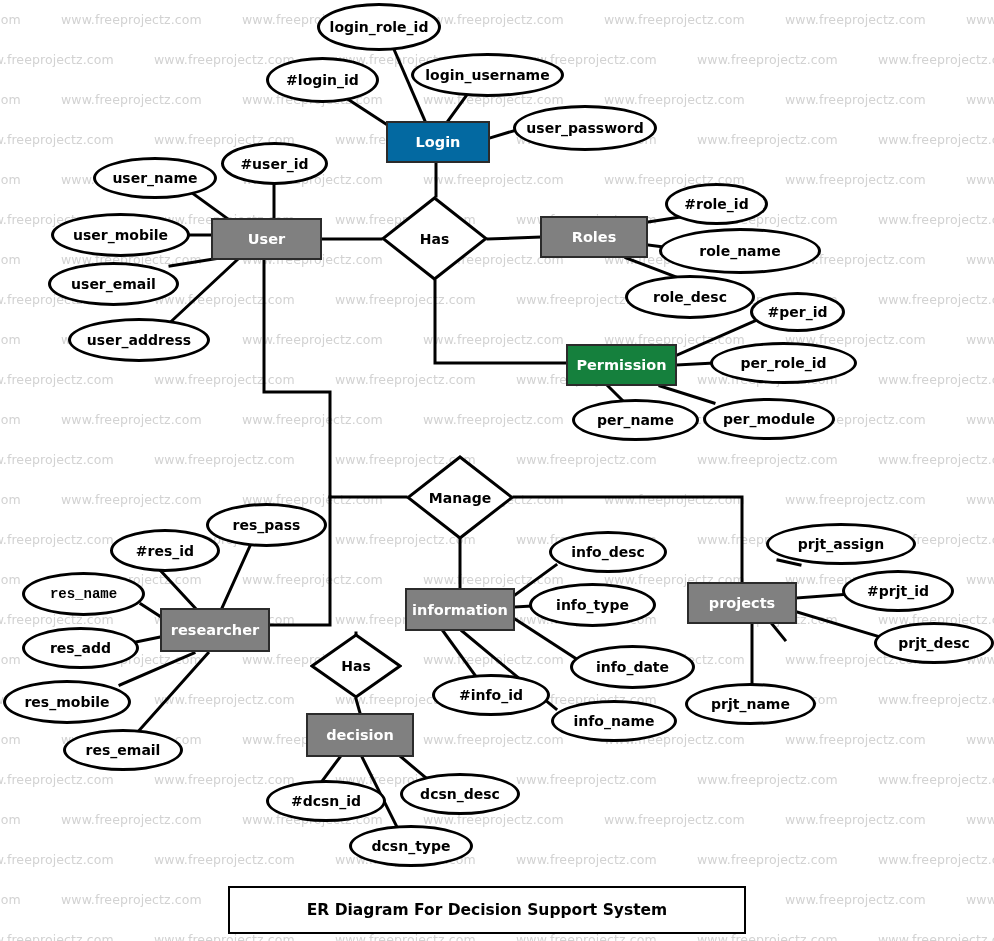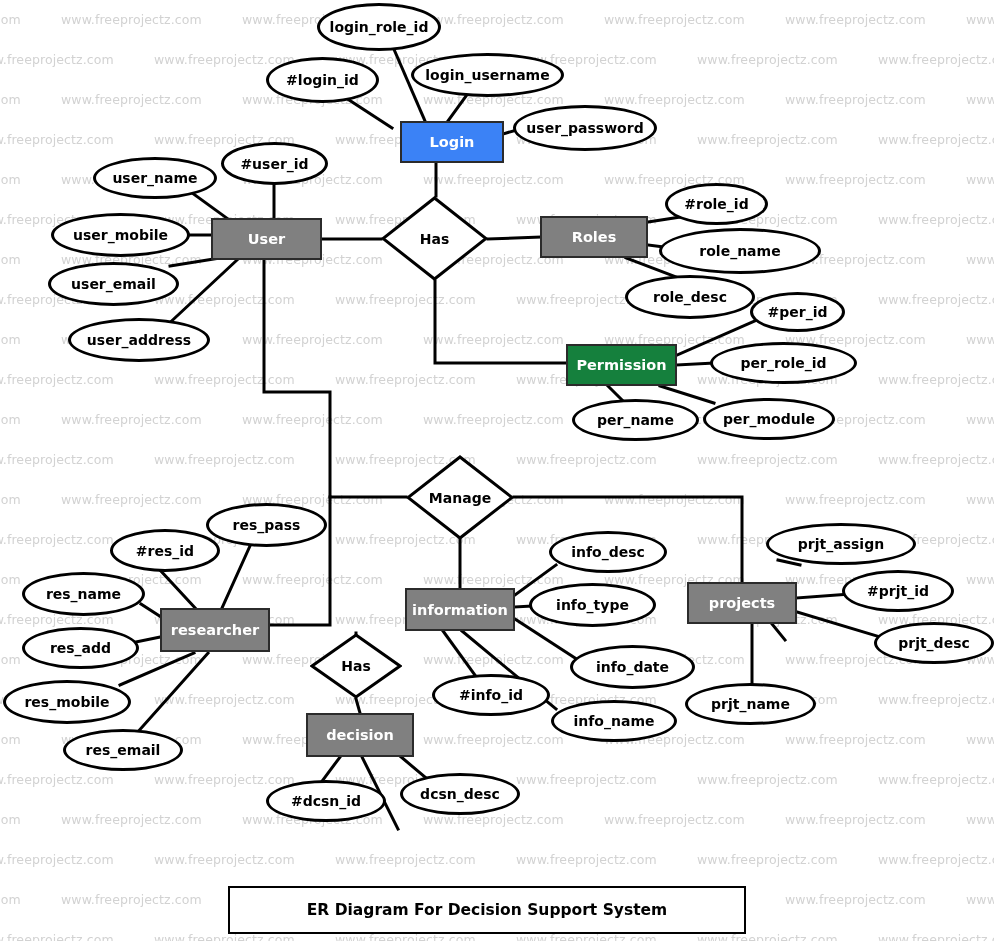--- a/index.html
+++ b/index.html
@@ -349,54 +349,55 @@
       <div class="attribute" style="left: 68px; top: 318px; width: 142px; height: 44px;">user_address</div>
       <div class="attribute" style="left: 665px; top: 183px; width: 103px; height: 42px;">#role_id</div>
       <div class="attribute" style="left: 659px; top: 228px; width: 162px; height: 46px;">role_name</div>
       <div class="attribute" style="left: 625px; top: 275px; width: 130px; height: 44px;">role_desc</div>
       <div class="attribute" style="left: 750px; top: 292px; width: 95px; height: 40px;">#per_id</div>
       <div class="attribute" style="left: 710px; top: 342px; width: 147px; height: 42px;">per_role_id</div>
       <div class="attribute" style="left: 572px; top: 399px; width: 127px; height: 42px;">per_name</div>
       <div class="attribute" style="left: 703px; top: 398px; width: 132px; height: 42px;">per_module</div>
       <div class="attribute" style="left: 206px; top: 503px; width: 121px; height: 44px;">res_pass</div>
       <div class="attribute" style="left: 110px; top: 529px; width: 110px; height: 43px;">#res_id</div>
-      <div class="attribute" style="left: 22px; top: 572px; width: 123px; height: 44px;">res_name</div>
+      <div class="attribute" style="left: 22px; top: 572px; width: 123px; height: 44px; font-family: Liberation Mono, monospace;">res_name</div>
       <div class="attribute" style="left: 22px; top: 627px; width: 117px; height: 42px;">res_add</div>
       <div class="attribute" style="left: 3px; top: 680px; width: 128px; height: 44px;">res_mobile</div>
       <div class="attribute" style="left: 63px; top: 729px; width: 120px; height: 42px;">res_email</div>
       <div class="attribute" style="left: 549px; top: 531px; width: 118px; height: 42px;">info_desc</div>
       <div class="attribute" style="left: 529px; top: 583px; width: 127px; height: 44px;">info_type</div>
       <div class="attribute" style="left: 570px; top: 645px; width: 125px; height: 44px;">info_date</div>
       <div class="attribute" style="left: 432px; top: 674px; width: 118px; height: 42px;">#info_id</div>
       <div class="attribute" style="left: 551px; top: 700px; width: 126px; height: 42px;">info_name</div>
       <div class="attribute" style="left: 766px; top: 523px; width: 150px; height: 42px;">prjt_assign</div>
       <div class="attribute" style="left: 842px; top: 570px; width: 112px; height: 42px;">#prjt_id</div>
       <div class="attribute" style="left: 874px; top: 622px; width: 120px; height: 42px;">prjt_desc</div>
       <div class="attribute" style="left: 685px; top: 683px; width: 131px; height: 42px;">prjt_name</div>
       <div class="attribute" style="left: 266px; top: 780px; width: 120px; height: 42px;">#dcsn_id</div>
       <div class="attribute" style="left: 400px; top: 773px; width: 120px; height: 42px;">dcsn_desc</div>
+      <div class="attribute" style="left: 349px; top: 825px; width: 124px; height: 42px;">dcsn_type</div>
       <div class="relationship" style="left: 381px; top: 196px; width: 107px; height: 85px;">
         <svg class="dia-shape" viewBox="0 0 107 85" preserveAspectRatio="none">
           <polygon points="53.5,2 105,42.5 53.5,83 2,42.5" fill="#ffffff" stroke="#000000" stroke-width="3"></polygon>
         </svg>
         <span class="dia-label">Has</span>
       </div>
       <div class="relationship" style="left: 406px; top: 455px; width: 108px; height: 85px;">
         <svg class="dia-shape" viewBox="0 0 108 85" preserveAspectRatio="none">
           <polygon points="54,2 106,42.5 54,83 2,42.5" fill="#ffffff" stroke="#000000" stroke-width="3"></polygon>
         </svg>
         <span class="dia-label">Manage</span>
       </div>
       <div class="relationship" style="left: 310px; top: 633px; width: 92px; height: 66px;">
         <svg class="dia-shape" viewBox="0 0 92 66" preserveAspectRatio="none">
           <polygon points="46,2 90,33 46,64 2,33" fill="#ffffff" stroke="#000000" stroke-width="3"></polygon>
         </svg>
         <span class="dia-label">Has</span>
       </div>
-      <div class="entity" style="left: 386px; top: 121px; width: 104px; height: 42px; background: #3b82f6; color: rgb(255, 255, 255); margin-left: 14px;">Login</div>
+      <div class="entity" style="left: 386px; top: 121px; width: 104px; height: 42px; background: #0369a1; color: rgb(255, 255, 255);">Login</div>
       <div class="entity" style="left: 211px; top: 218px; width: 111px; height: 42px; background: rgb(128, 128, 128); color: rgb(255, 255, 255);">User</div>
       <div class="entity" style="left: 540px; top: 216px; width: 108px; height: 42px; background: rgb(128, 128, 128); color: rgb(255, 255, 255);">Roles</div>
       <div class="entity" style="left: 566px; top: 344px; width: 111px; height: 42px; background: #15803d; color: rgb(255, 255, 255);">Permission</div>
       <div class="entity" style="left: 160px; top: 608px; width: 110px; height: 44px; background: rgb(128, 128, 128); color: rgb(255, 255, 255);">researcher</div>
       <div class="entity" style="left: 405px; top: 588px; width: 110px; height: 43px; background: rgb(128, 128, 128); color: rgb(255, 255, 255);">information</div>
       <div class="entity" style="left: 687px; top: 582px; width: 110px; height: 42px; background: rgb(128, 128, 128); color: rgb(255, 255, 255); text-align: right;">projects</div>
       <div class="entity" style="left: 306px; top: 713px; width: 108px; height: 44px; background: rgb(128, 128, 128); color: rgb(255, 255, 255);">decision</div>
     </div>
 
   <div id="title-box" style="left: 228px; top: 886px; width: 518px; height: 48px;">

